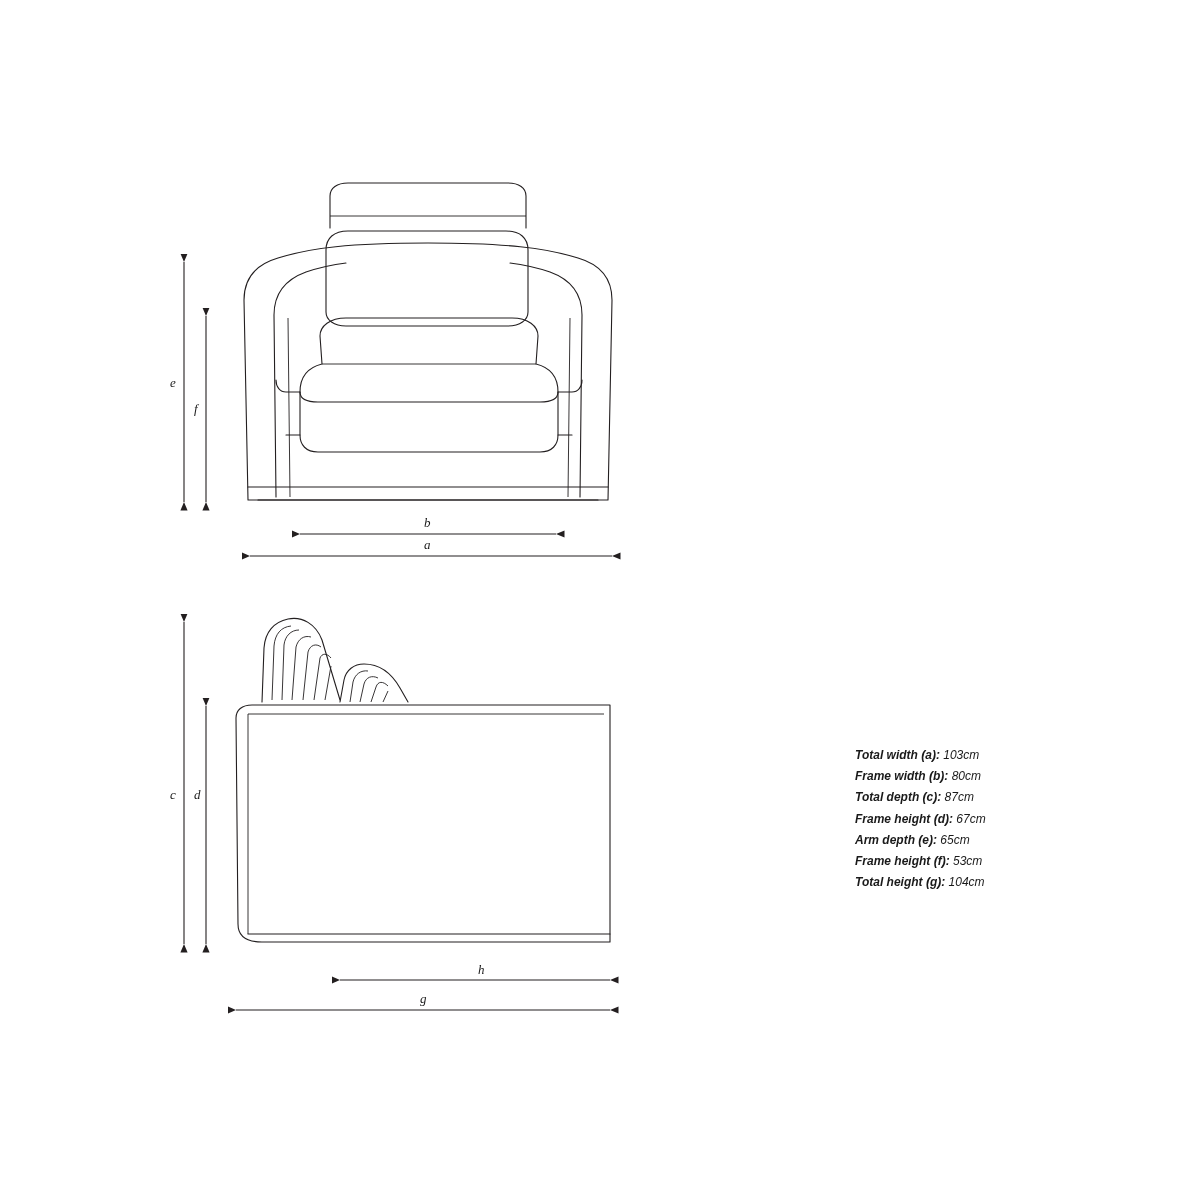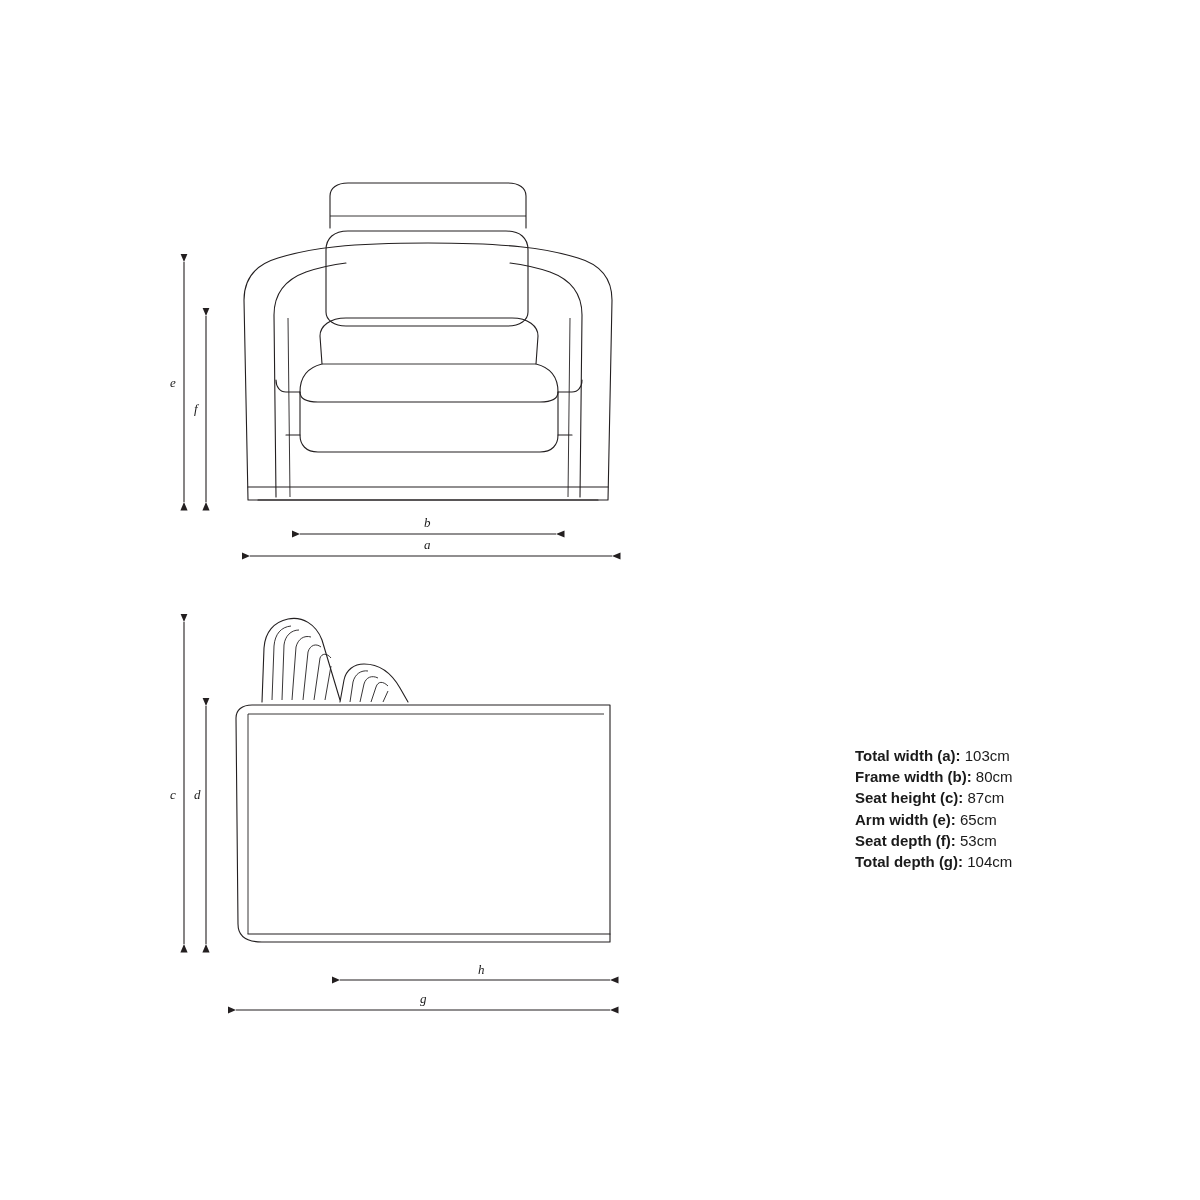--- a/index.html
+++ b/index.html
@@ -26,24 +26,25 @@
     width: 1200px;
     height: 1200px;
   }
   .spec-list {
     position: absolute;
     left: 855px;
     top: 745px;
     width: 320px;
   }
   .spec-row {
-    font-size: 15px;
+    font-size: 12px;
     line-height: 21.2px;
     color: #1a1a1a;
     white-space: pre;
+    font-style: italic;
   }
   .spec-label {
     font-weight: bold;
   }
   .spec-value {
     font-weight: normal;
   }
   .dim-letter {
     font-family: "Liberation Serif", serif;
     font-style: italic;
@@ -205,19 +206,20 @@
       <text class="dim-letter" x="478" y="974">h</text>
 
       <line class="arrowline" x1="236" y1="1010" x2="610" y2="1010" marker-start="url(#arrL)" marker-end="url(#arrR)"></line>
       <text class="dim-letter" x="420" y="1003">g</text>
     </g>
   </svg>
 
   <div class="spec-list">
     <div class="spec-row"><span class="spec-label">Total width (a):</span> <span class="spec-value">103cm</span></div>
     <div class="spec-row"><span class="spec-label">Frame width (b):</span> <span class="spec-value">80cm</span></div>
-    <div class="spec-row"><span class="spec-label">Seat height (c):</span> <span class="spec-value">87cm</span></div>
-    <div class="spec-row"><span class="spec-label">Arm width (e):</span> <span class="spec-value">65cm</span></div>
-    <div class="spec-row"><span class="spec-label">Seat depth (f):</span> <span class="spec-value">53cm</span></div>
-    <div class="spec-row"><span class="spec-label">Total depth (g):</span> <span class="spec-value">104cm</span></div>
+    <div class="spec-row"><span class="spec-label">Total depth (c):</span> <span class="spec-value">87cm</span></div>
+    <div class="spec-row"><span class="spec-label">Frame height (d):</span> <span class="spec-value">67cm</span></div>
+    <div class="spec-row"><span class="spec-label">Arm depth (e):</span> <span class="spec-value">65cm</span></div>
+    <div class="spec-row"><span class="spec-label">Frame height (f):</span> <span class="spec-value">53cm</span></div>
+    <div class="spec-row"><span class="spec-label">Total height (g):</span> <span class="spec-value">104cm</span></div>
   </div>
 
 </div>
 
 </body></html>

